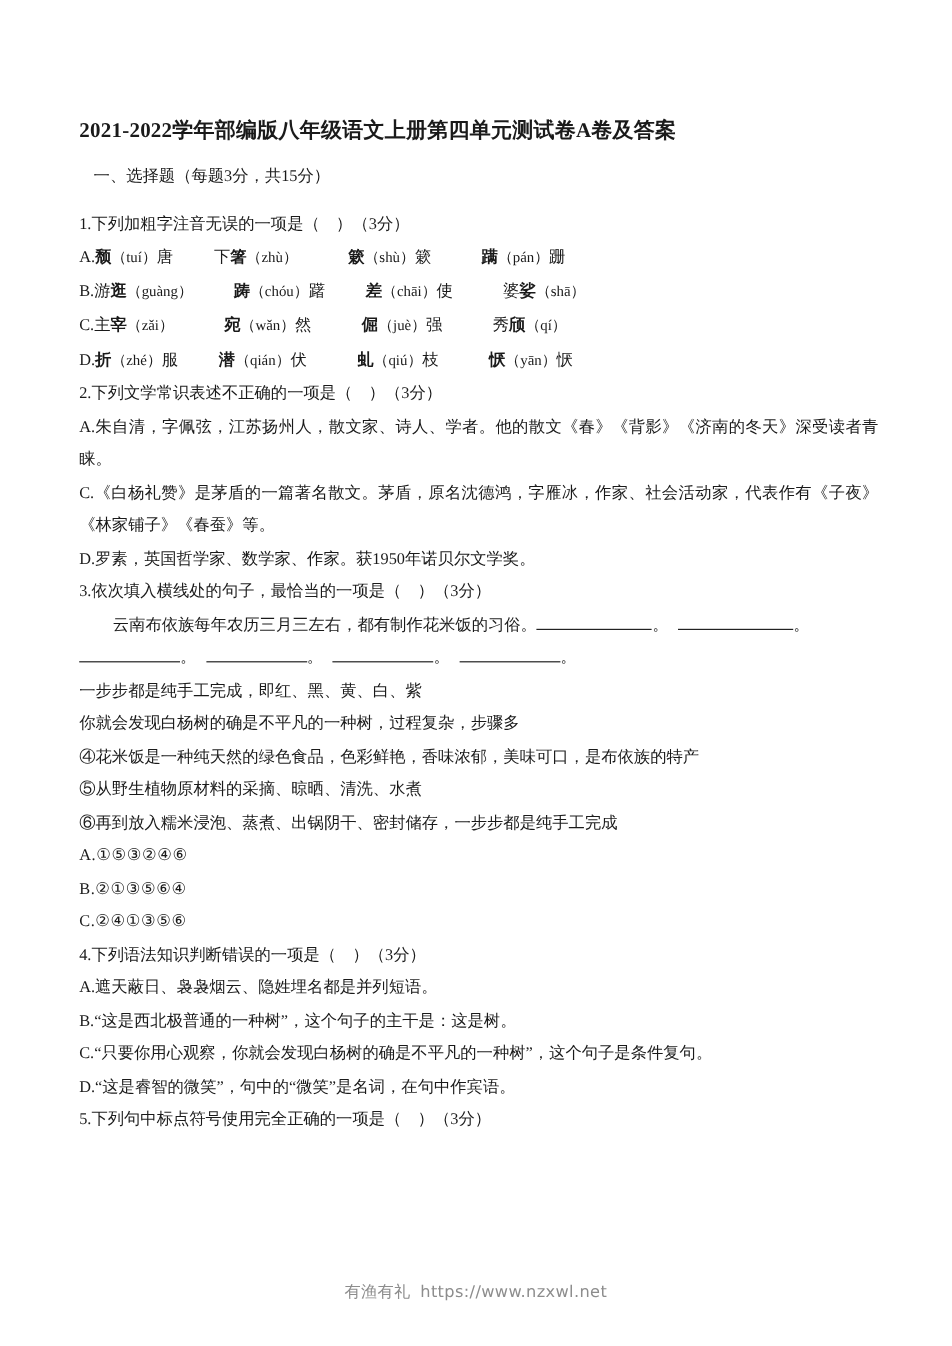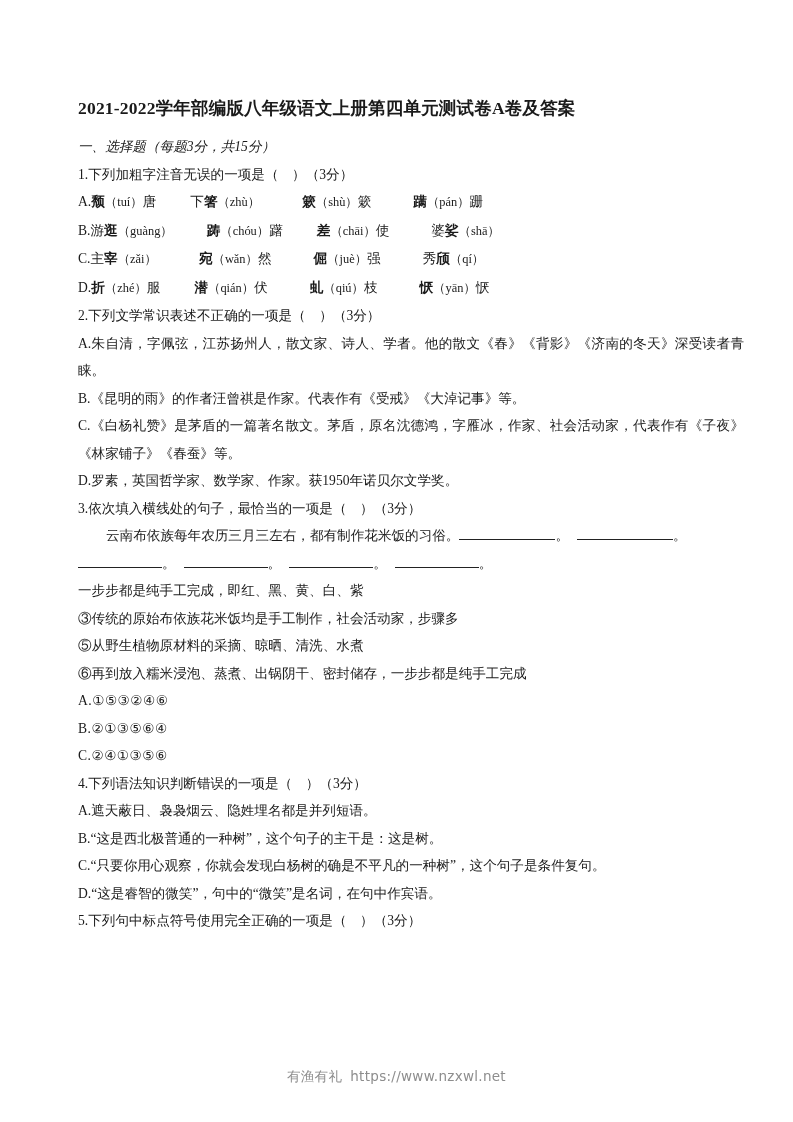--- a/index.html
+++ b/index.html
@@ -18,21 +18,21 @@
   }
   .page {
     position: absolute;
     top: 0; left: 0;
     width: 793px;
     height: 1122px;
     background: #fff;
   }
   .content {
     position: absolute;
-    left: 78px;
+    left: 66px;
     top: 97px;
     width: 666px;
   }
   .doc-title {
     font-size: 17.5px;
     font-weight: bold;
     letter-spacing: 0.2px;
     line-height: 1.3;
     margin: 0 0 12px 0;
     white-space: nowrap;
@@ -47,22 +47,21 @@
     white-space: normal;
     text-align: justify;
     text-justify: inter-character;
   }
   .line.indent {
     text-indent: 28px;
   }
   .sec-head {
     font-size: 13.6px;
     line-height: 29px;
-    margin: 0;
-    font-style: italic;
+    margin: 12px;
   }
   .bold {
     font-weight: bold;
   }
   .gap-md { display: inline-block; width: 34px; }
   .gap-lg { display: inline-block; width: 42px; }
   .pinyin {
     font-family: "Liberation Serif", "DejaVu Serif", serif;
     font-size: 12.4px;
     margin-top: 24px;
@@ -113,30 +112,30 @@
     <p class="line">
       <span>C.</span><span>主</span><span class="bold">宰</span><span class="pinyin">（zǎi）</span><span></span><span class="gap-lg"></span><span></span><span class="bold">宛</span><span class="pinyin">（wǎn）</span><span>然</span><span class="gap-lg"></span><span></span><span class="bold">倔</span><span class="pinyin">（juè）</span><span>强</span><span class="gap-lg"></span><span>秀</span><span class="bold">颀</span><span class="pinyin">（qí）</span><span></span>
     </p>
 
     <p class="line">
       <span>D.</span><span></span><span class="bold">折</span><span class="pinyin">（zhé）</span><span>服</span><span class="gap-md"></span><span></span><span class="bold">潜</span><span class="pinyin">（qián）</span><span>伏</span><span class="gap-lg"></span><span></span><span class="bold">虬</span><span class="pinyin">（qiú）</span><span>枝</span><span class="gap-lg"></span><span></span><span class="bold">恹</span><span class="pinyin">（yān）</span><span>恹</span>
     </p>
 
     <p class="line">2.下列文学常识表述不正确的一项是（　）（3分）</p>
     <p class="line wrap">A.朱自清，字佩弦，江苏扬州人，散文家、诗人、学者。他的散文《春》《背影》《济南的冬天》深受读者青睐。</p>
-    <p class="line wrap">B.《昆明的雨》的作者汪曾祺是作家。代表作有《受戒》《大淖记事》等。</p>
     <p class="line wrap">C.《白杨礼赞》是茅盾的一篇著名散文。茅盾，原名沈德鸿，字雁冰，作家、社会活动家，代表作有《子夜》《林家铺子》《春蚕》等。</p>
     <p class="line wrap">D.罗素，英国哲学家、数学家、作家。获1950年诺贝尔文学奖。</p>
 
     <p class="line">3.依次填入横线处的句子，最恰当的一项是（　）（3分）</p>
     <p class="line indent"><span>云南布依族每年农历三月三左右，都有制作花米饭的习俗。</span><span class="blank-u bw-long"></span>。<span class="sp4"></span><span class="blank-u bw-long"></span>。</p>
     <p class="line"><span class="blank-u bw-med"></span>。<span class="sp4"></span><span class="blank-u bw-med"></span>。<span class="sp4"></span><span class="blank-u bw-med"></span>。<span class="sp4"></span><span class="blank-u bw-med"></span>。</p>
 
     <p class="line wrap">一步步都是纯手工完成，即红、黑、黄、白、紫</p>
-    <p class="line wrap">③传统的原始布依族花米饭均是手工制作，社会活动家，步骤多</p>
+    <p class="line wrap">你就会发现白杨树的确是不平凡的一种树，过程复杂，步骤多</p>
+    <p class="line wrap">④花米饭是一种纯天然的绿色食品，色彩鲜艳，香味浓郁，美味可口，是布依族的特产</p>
     <p class="line wrap">⑤从野生植物原材料的采摘、晾晒、清洗、水煮</p>
     <p class="line wrap">⑥再到放入糯米浸泡、蒸煮、出锅阴干、密封储存，一步步都是纯手工完成</p>
 
     <p class="line circ-row">A.①⑤③②④⑥</p>
     <p class="line circ-row">B.②①③⑤⑥④</p>
     <p class="line circ-row">C.②④①③⑤⑥</p>
 
     <p class="line">4.下列语法知识判断错误的一项是（　）（3分）</p>
     <p class="line wrap">A.遮天蔽日、袅袅烟云、隐姓埋名都是并列短语。</p>
     <p class="line wrap">B.“这是西北极普通的一种树”，这个句子的主干是：这是树。</p>

